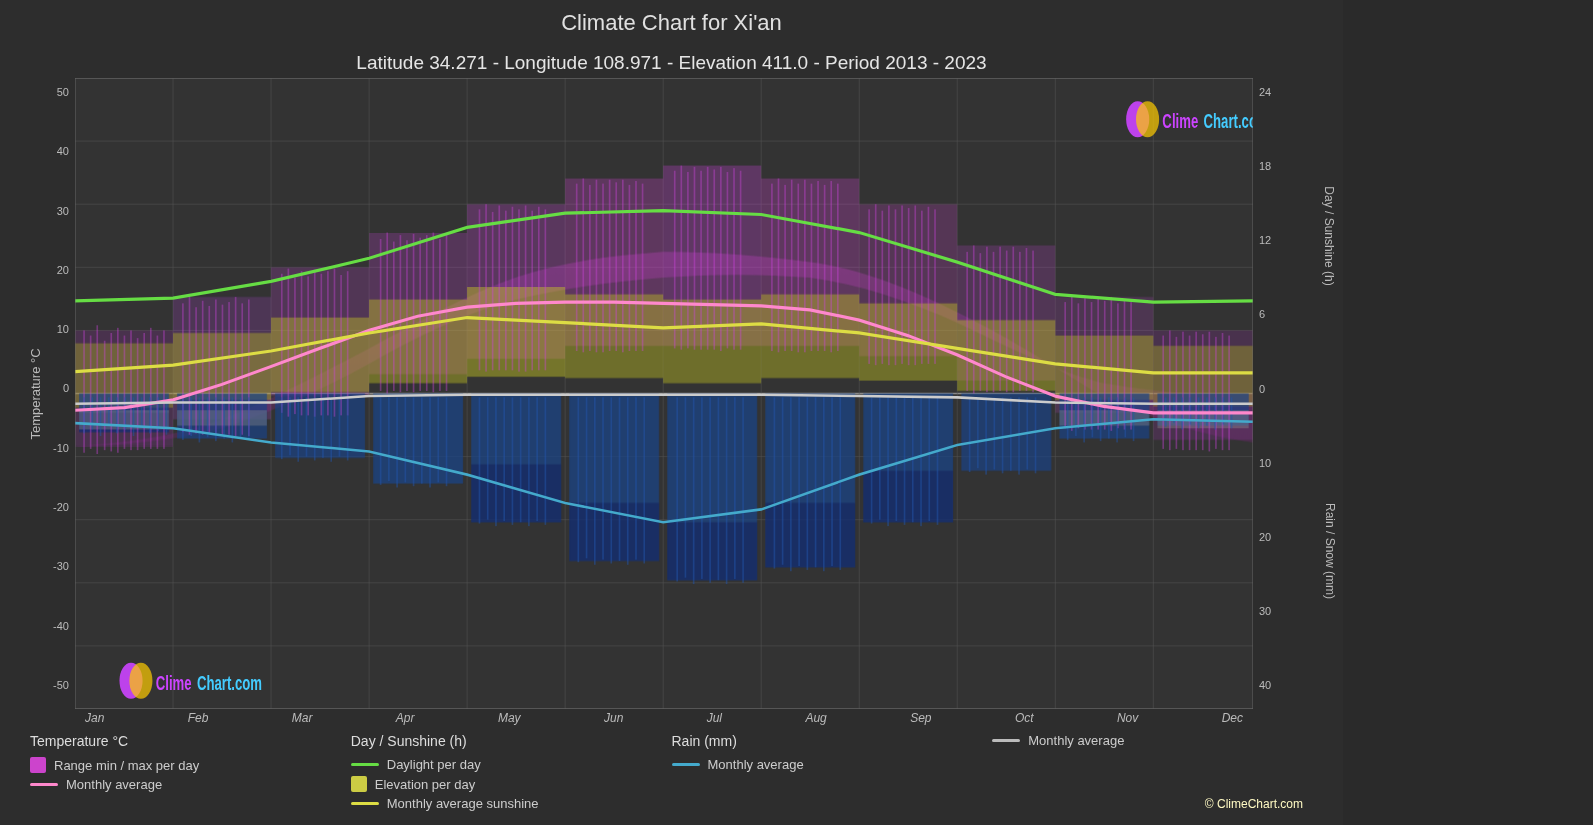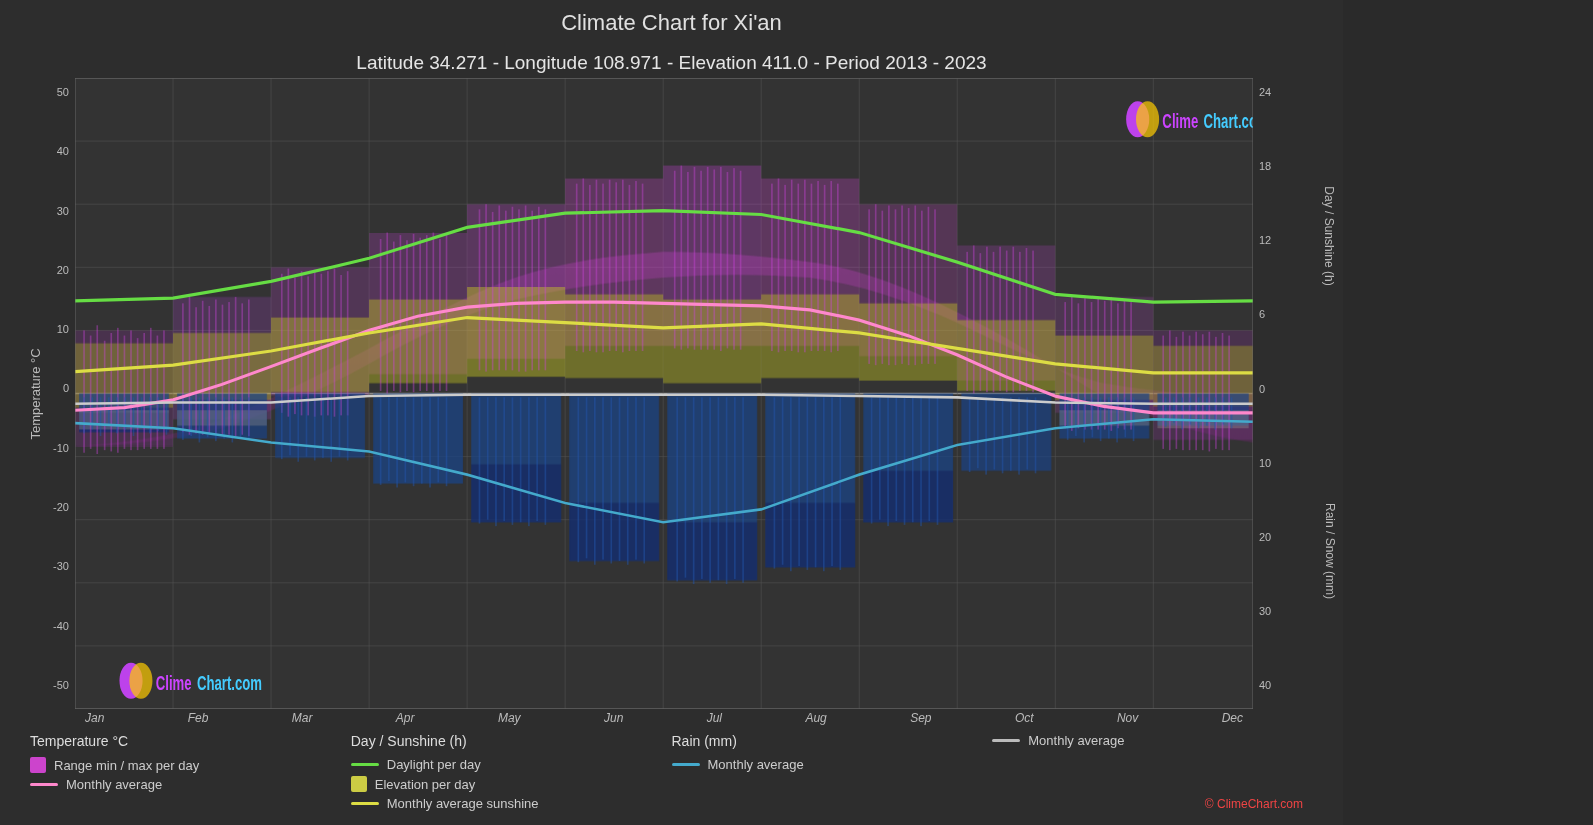--- a/index.html
+++ b/index.html
@@ -656,16 +656,16 @@
         <div class="legend-swatch-line" style="background:#44aacc;"></div>
         <span>Monthly average</span>
       </div>
     </div>
 
     <div class="legend-col">
       <div class="legend-item">
         <div class="legend-swatch-line" style="background:#bbbbbb;"></div>
         <span>Monthly average</span>
       </div>
-      <div class="logo-bottom-right" style="margin-top:auto;align-self:flex-end;font-size:12px;color:#ef4444;">© ClimeChart.com</div>
+      <div class="logo-bottom-right" style="margin-top:auto;align-self:flex-end;font-size:12px;color:#fef9c3;">© ClimeChart.com</div>
     </div>
   </div>
 </div>
 
 </body></html>

